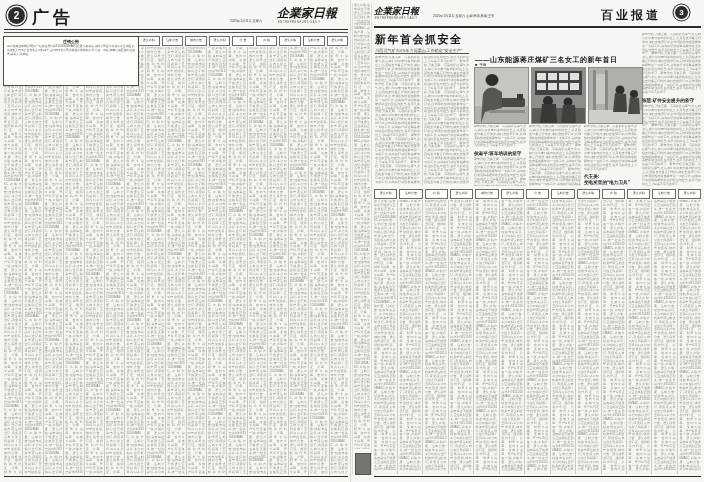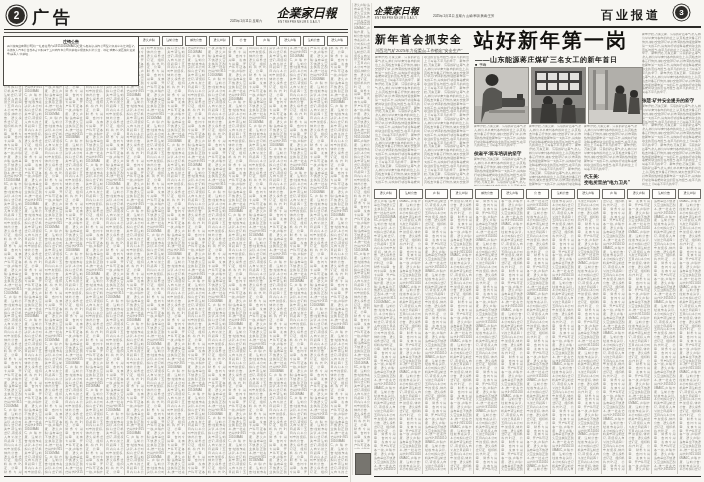--- a/index.html
+++ b/index.html
@@ -124,21 +124,20 @@
     <div class="abs" style="left:304px;top:6px;">
       <div class="badge small">3</div>
     </div>
     <div class="rule" style="left:3px;top:26px;width:327px;height:1.6px;"></div>
 
     <div class="abs a1-title" style="left:4px;top:32px;">新年首会抓安全</div>
     <div class="abs a1-sub" style="left:4px;top:46px;width:94px;">川西北气矿2025年力促重点工作锁定“安全生产”</div>
     <div class="rule-thin" style="left:4px;top:53px;width:94px;height:0.5px;"></div>
     <div class="abs micro cols-two" style="left:4px;top:56px;width:94px;height:130px;">新年伊始,万象更新。清晨的矿区寒气袭人,她们早早来到各自的岗位上,认真检查设备运行情况,做好交接班记录,以饱满的热情迎接新年第一天的工作,用实际行动诠释着爱岗敬业的责任与担当,在平凡的岗位上书写着不平凡的坚守。新年伊始,万象更新。清晨的矿区寒气袭人,她们早早来到各自的岗位上,认真检查设备运行情况,做好交接班记录,以饱满的热情迎接新年第一天的工作,用实际行动诠释着爱岗敬业的责任与担当,在平凡的岗位上书写着不平凡的坚守。新年伊始,万象更新。清晨的矿区寒气袭人,她们早早来到各自的岗位上,认真检查设备运行情况,做好交接班记录,以饱满的热情迎接新年第一天的工作,用实际行动诠释着爱岗敬业的责任与担当,在平凡的岗位上书写着不平凡的坚守。新年伊始,万象更新。清晨的矿区寒气袭人,她们早早来到各自的岗位上,认真检查设备运行情况,做好交接班记录,以饱满的热情迎接新年第一天的工作,用实际行动诠释着爱岗敬业的责任与担当,在平凡的岗位上书写着不平凡的坚守。新年伊始,万象更新。清晨的矿区寒气袭人,她们早早来到各自的岗位上,认真检查设备运行情况,做好交接班记录,以饱满的热情迎接新年第一天的工作,用实际行动诠释着爱岗敬业的责任与担当,在平凡的岗位上书写着不平凡的坚守。新年伊始,万象更新。清晨的矿区寒气袭人,她们早早来到各自的岗位上,认真检查设备运行情况,做好交接班记录,以饱满的热情迎接新年第一天的工作,用实际行动诠释着爱岗敬业的责任与担当,在平凡的岗位上书写着不平凡的坚守。新年伊始,万象更新。清晨的矿区寒气袭人,她们早早来到各自的岗位上,认真检查设备运行情况,做好交接班记录,以饱满的热情迎接新年第一天的工作,用实际行动诠释着爱岗敬业的责任与担当,在平凡的岗位上书写着不平凡的坚守。新年伊始,万象更新。清晨的矿区寒气袭人,她们早早来到各自的岗位上,认真检查设备运行情况,做好交接班记录,以饱满的热情迎接新年第一天的工作,用实际行动诠释着爱岗敬业的责任与担当,在平凡的岗位上书写着不平凡的坚守。新年伊始,万象更新。清晨的矿区寒气袭人,她们早早来到各自的岗位上,认真检查设备运行情况,做好交接班记录,以饱满的热情迎接新年第一天的工作,用实际行动诠释着爱岗敬业的责任与担当,在平凡的岗位上书写着不平凡的坚守。新年伊始,万象更新。清晨的矿区寒气袭人,她们早早来到各自的岗位上,认真检查设备运行情况,做好交接班记录,以饱满的热情迎接新年第一天的工作,用实际行动诠释着爱岗敬业的责任与担当,在平凡的岗位上书写着不平凡的坚守。</div>
 
-    <div class="abs headline" style="left:103px;top:30px;">站好新年第一岗</div>
     <div class="abs dek" style="left:104px;top:52px;">——山东能源蒋庄煤矿三名女工的新年首日</div>
     <div class="abs byline" style="left:104px;top:60px;">
       <span class="sq">■</span><span>李峰</span>
     </div>
 
     <div class="photos-row" style="left:103px;top:67px;">
 
       <div class="photo" style="width:53px;height:55px;">
         <svg width="53" height="55" viewBox="0 0 53 55">
           <rect width="53" height="55" fill="#c7c5c0"></rect>

